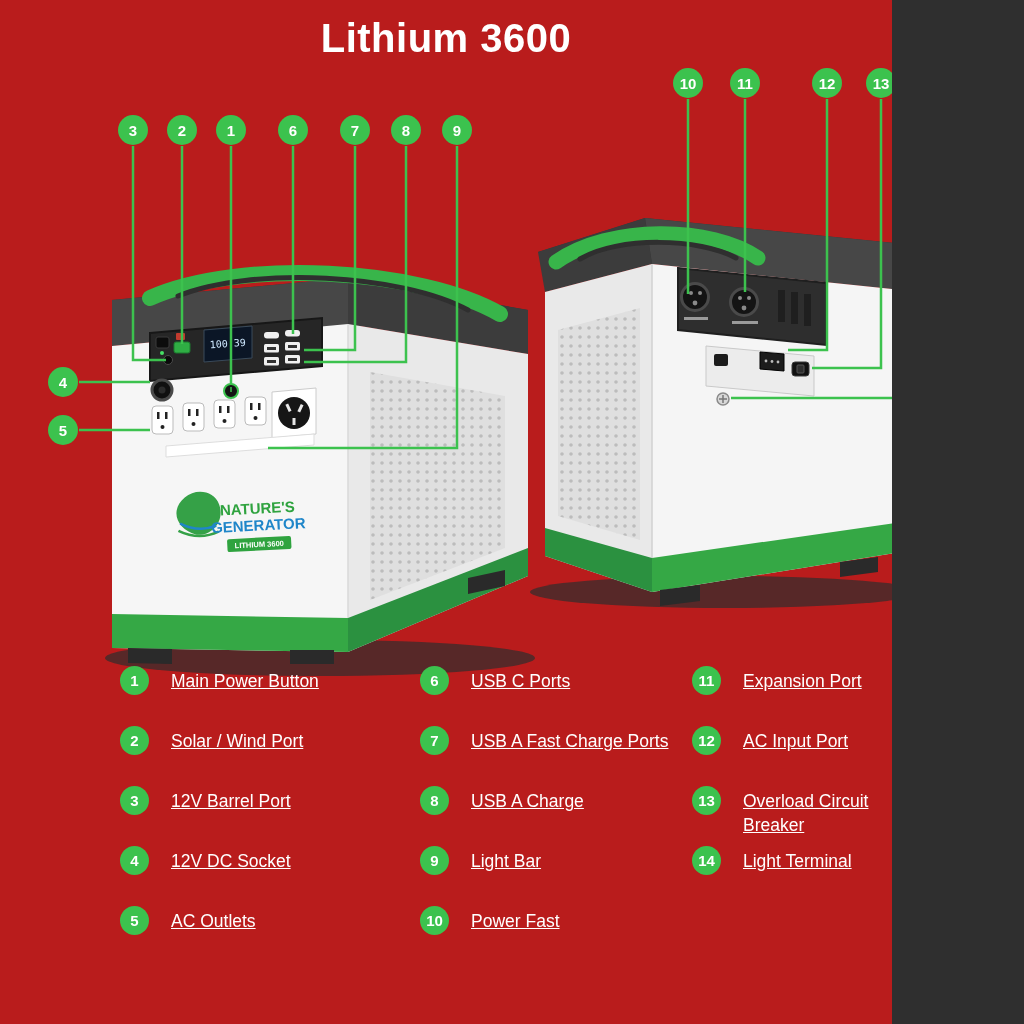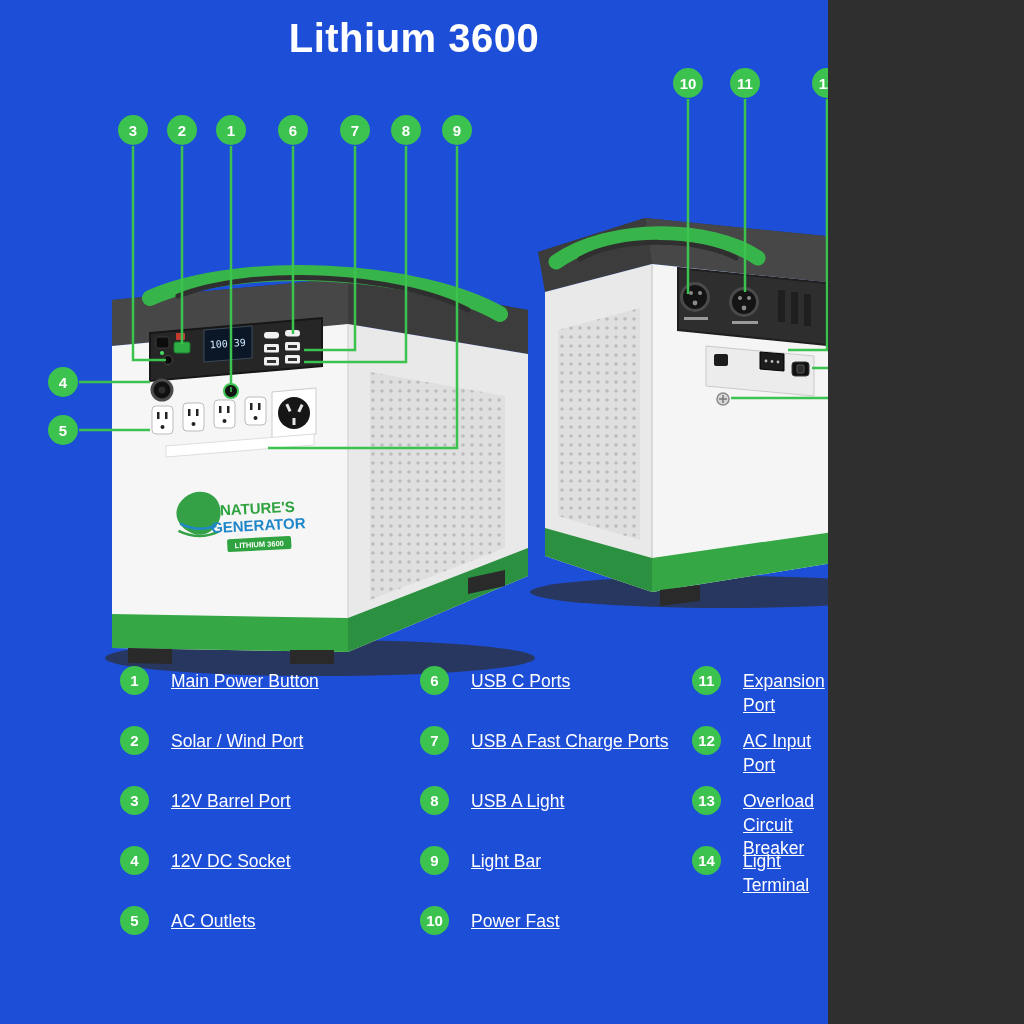--- a/index.html
+++ b/index.html
@@ -1,16 +1,16 @@
 <!DOCTYPE html>
 <html><head>
 <meta charset="utf-8">
 <style>
   html,body{margin:0;padding:0;background:#2f2f2f;}
-  .page{position:relative;width:828px;height:1024px;background:#1d4ed8;overflow:hidden;
+  .page{position:relative;width:892px;height:1024px;background:#b91c1c;overflow:hidden;
         font-family:"Liberation Sans",sans-serif;}
   .title{position:absolute;top:16px;left:0;width:100%;text-align:center;color:#ffffff;
          font-size:40px;font-weight:bold;letter-spacing:.5px;}
   svg.diagram{position:absolute;left:0;top:0;}
   .callout{position:absolute;width:30px;height:30px;border-radius:50%;background:#3cc24e;
            color:#fff;display:flex;align-items:center;justify-content:center;
            font-size:15px;font-weight:bold;z-index:5;}
   .legend-col{position:absolute;}
   #legend-col-1{left:120px;top:666px;}
   #legend-col-2{left:420px;top:666px;}
@@ -305,21 +305,21 @@
     <div class="legend-item">
       <span class="badge">6</span>
       <span class="legend-label">USB C Ports</span>
     </div>
     <div class="legend-item">
       <span class="badge">7</span>
       <span class="legend-label">USB A Fast Charge Ports</span>
     </div>
     <div class="legend-item">
       <span class="badge">8</span>
-      <span class="legend-label">USB A Light</span>
+      <span class="legend-label">USB A Charge</span>
     </div>
     <div class="legend-item">
       <span class="badge">9</span>
       <span class="legend-label">Light Bar</span>
     </div>
     <div class="legend-item">
       <span class="badge">10</span>
       <span class="legend-label">Power Fast</span>
     </div>
   </div>

